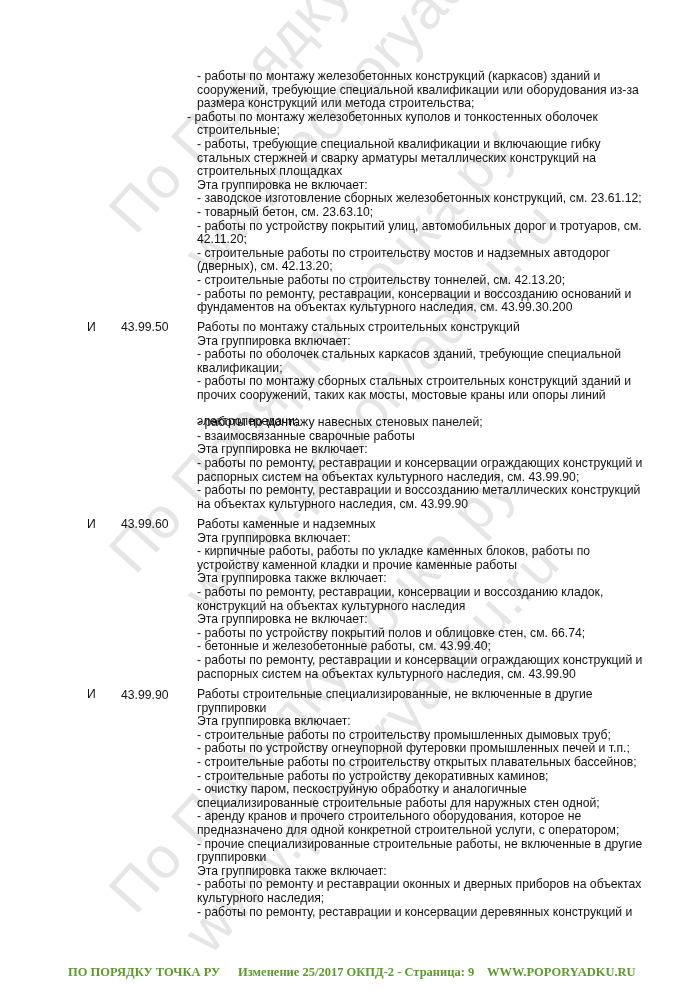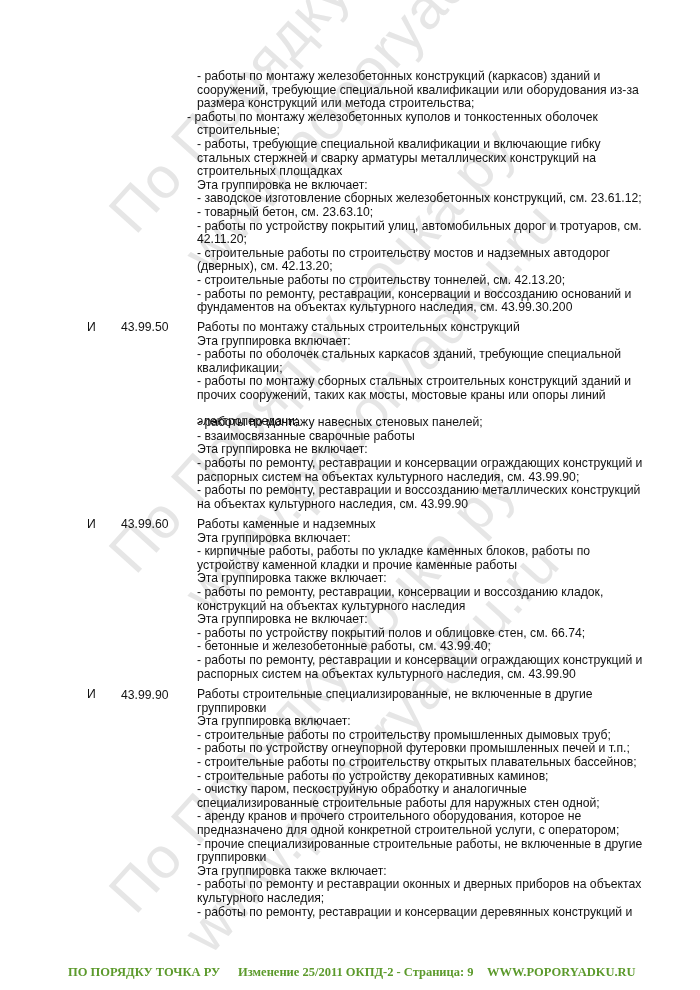--- a/index.html
+++ b/index.html
@@ -102,16 +102,16 @@
     <div class="line" style="left:197px;top:837.6px">- прочие специализированные строительные работы, не включенные в другие</div>
     <div class="line" style="left:197px;top:851.2px">группировки</div>
     <div class="line" style="left:197px;top:864.8px">Эта группировка также включает:</div>
     <div class="line" style="left:197px;top:878.4px">- работы по ремонту и реставрации оконных и дверных приборов на объектах</div>
     <div class="line" style="left:197px;top:892px">культурного наследия;</div>
     <div class="line" style="left:197px;top:905.6px">- работы по ремонту, реставрации и консервации деревянных конструкций и</div>
   </div>
 
   <div>
     <div class="footer" style="left:68px">ПО ПОРЯДКУ ТОЧКА РУ</div>
-    <div class="footer" style="left:238px">Изменение 25/2011 ОКПД-2 - Страница: 9</div>
+    <div class="footer" style="left:238px">Изменение 25/2017 ОКПД-2 - Страница: 9</div>
     <div class="footer" style="left:487px">WWW.POPORYADKU.RU</div>
   </div>
 </div>
 
 </body></html>

